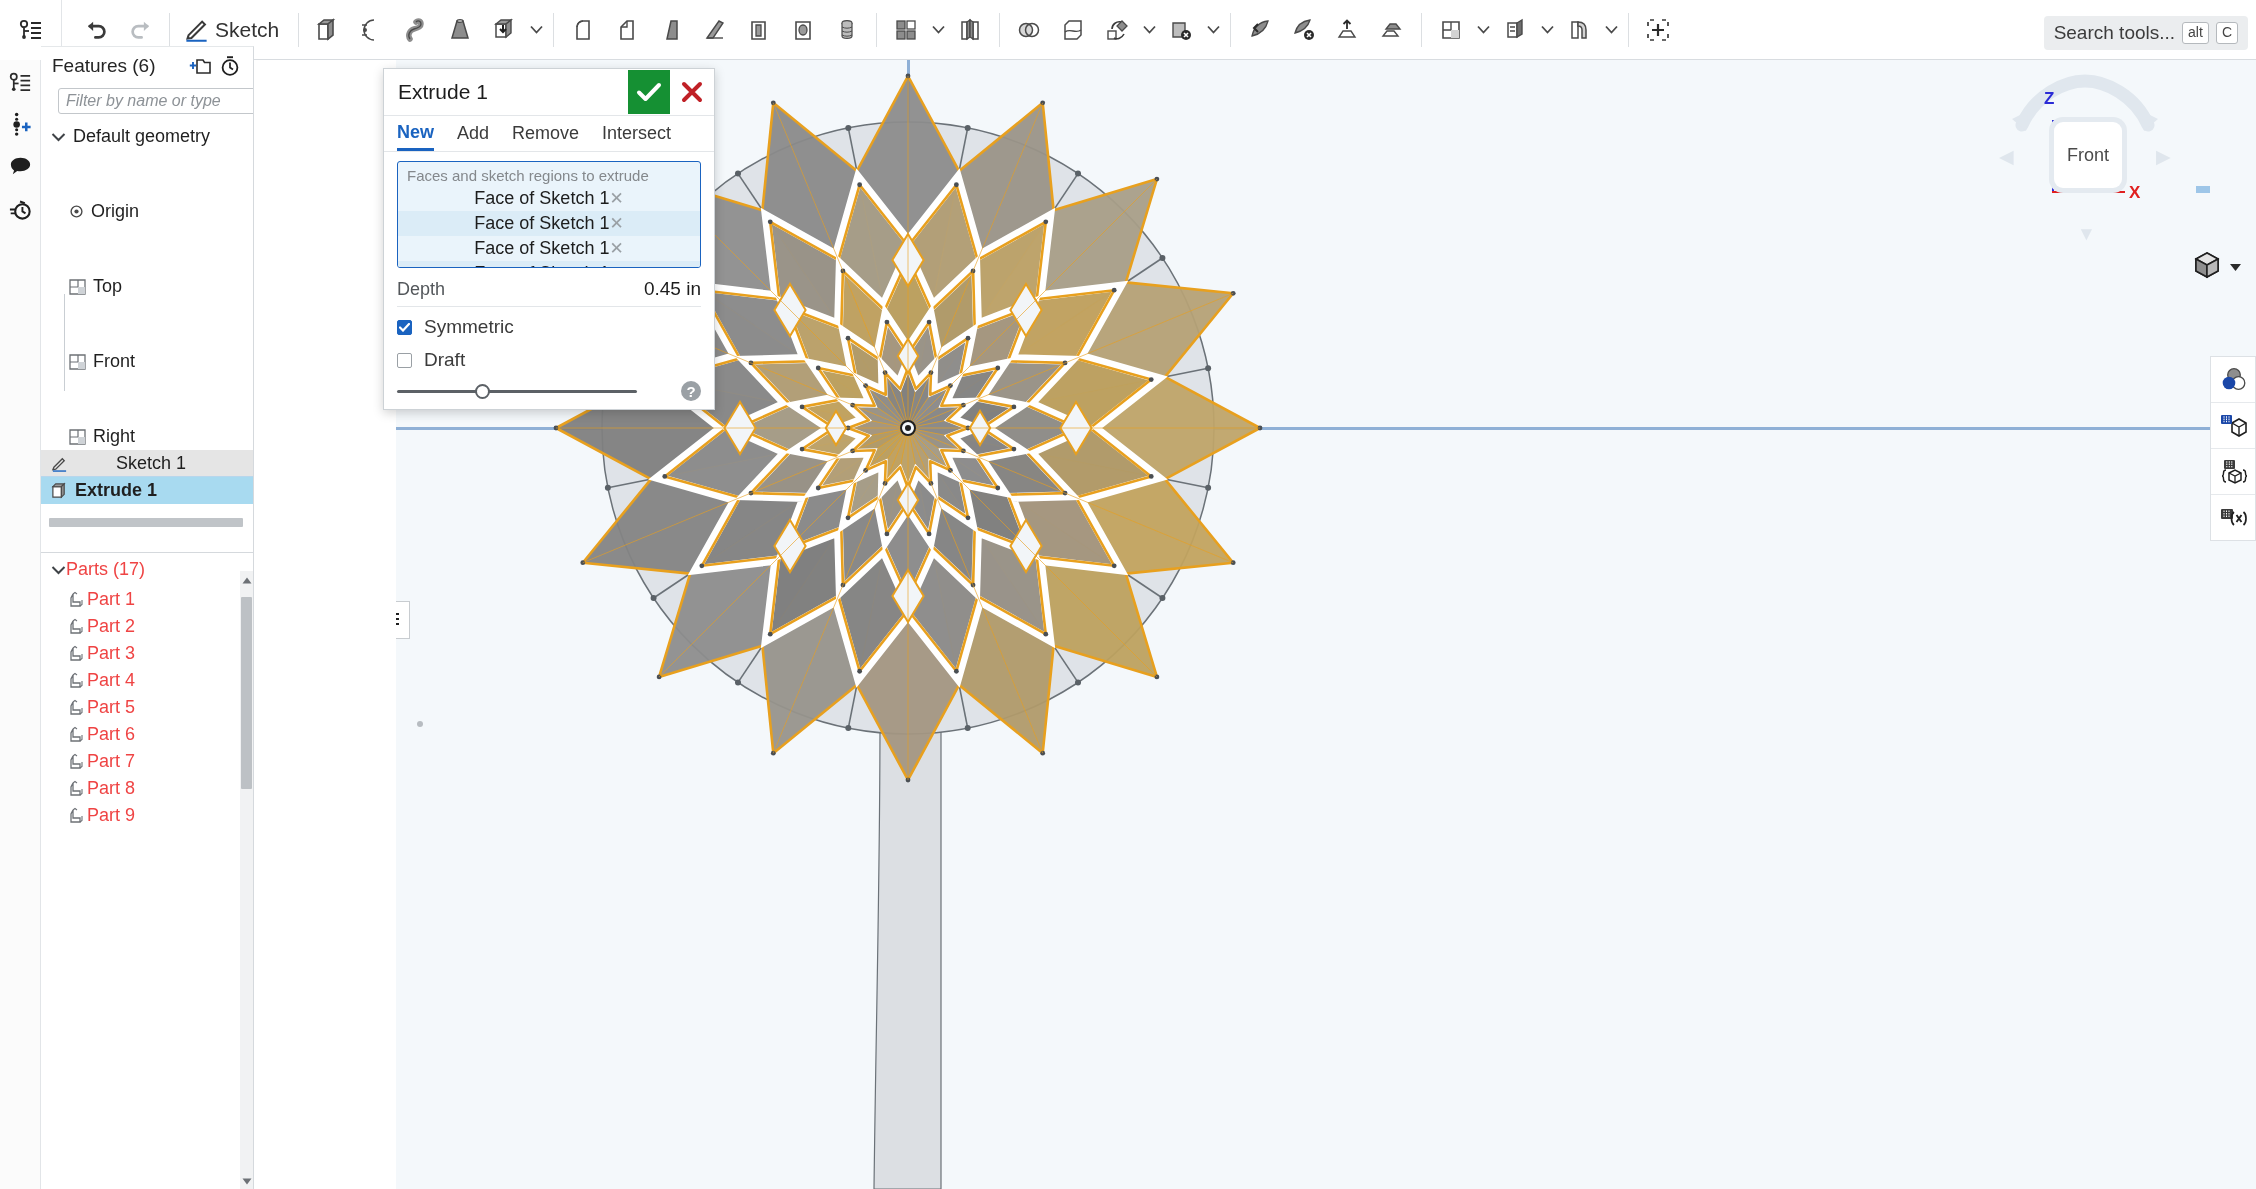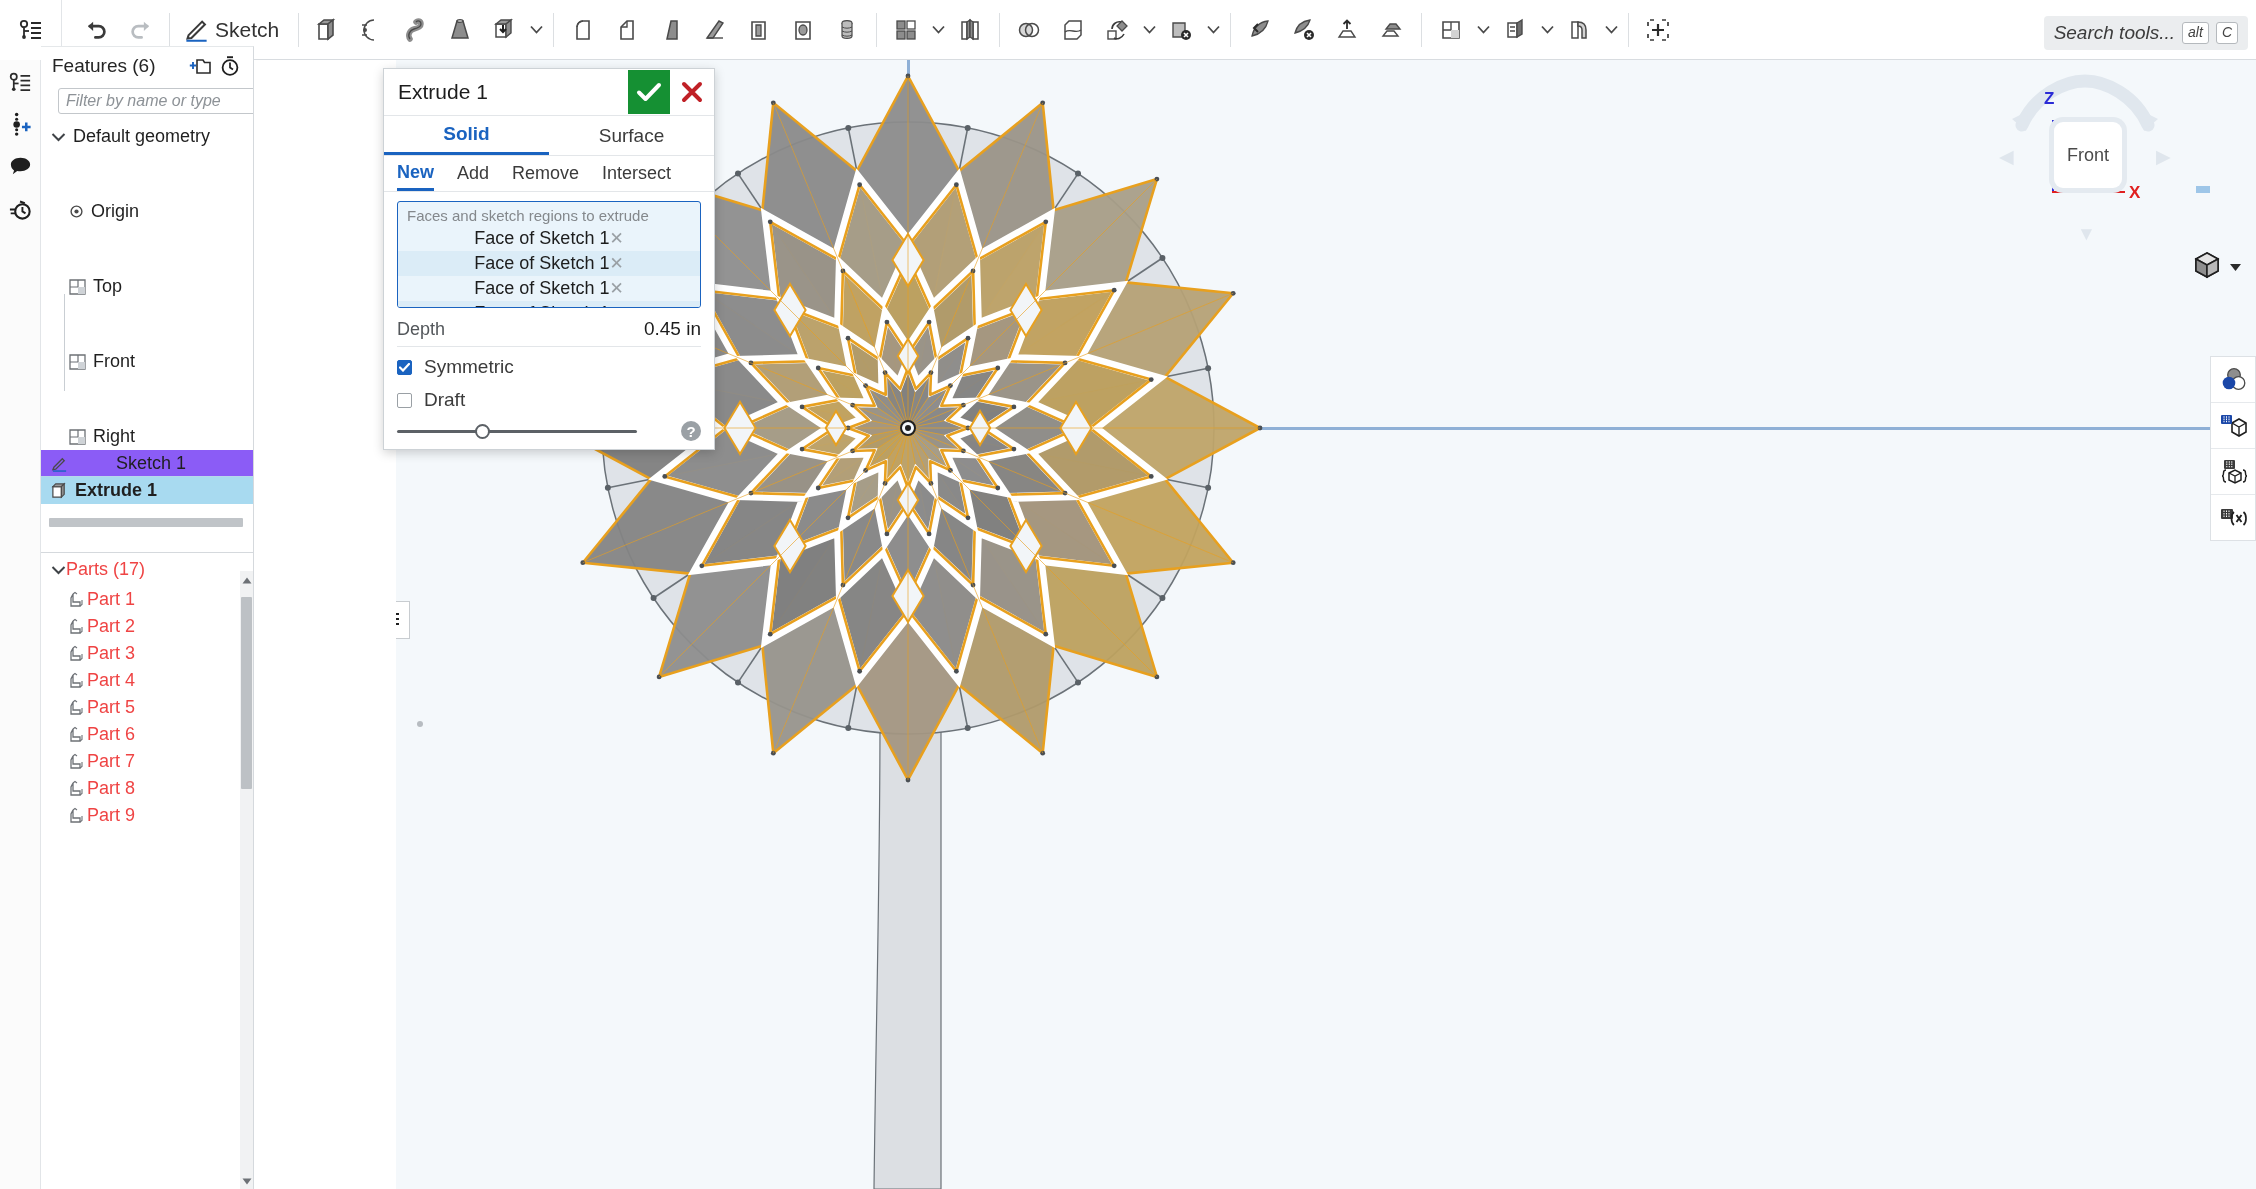--- a/index.html
+++ b/index.html
@@ -26,21 +26,21 @@
   .tb-btn{
     width:44px;height:44px;display:flex;align-items:center;justify-content:center;
     cursor:pointer;border-radius:3px;
   }
   .tb-btn.sketchbtn{width:auto;padding:0 12px 0 6px;gap:5px;}
   .tb-sep{width:1px;height:34px;background:#dcdfe2;margin:0 7px;}
   .tb-caret{width:20px;height:44px;display:flex;align-items:center;justify-content:center;cursor:pointer;}
   .sketch-label{font-size:21px;color:#333;}
   .searchbox{
     position:absolute;right:8px;top:16px;height:34px;background:#ebedef;border-radius:4px;
-    display:flex;align-items:center;padding:0 10px;gap:7px;cursor:pointer;font-style:italic;
+    display:flex;align-items:center;padding:0 10px;gap:7px;cursor:pointer;
   }
   .searchbox .slabel{font-size:19px;color:#3c3c3c;}
   .kbd{
     border:1px solid #b5b9bd;border-radius:3px;background:#fff;
     font-size:14px;color:#444;padding:1px 5px;line-height:1.25;
   }
   
   .chrome-field{position:absolute;top:-8px;height:22px;border:1px solid #ccd0d4;border-radius:5px;background:#fff;}
   .chrome-blue{position:absolute;top:-10px;height:24px;width:98px;border-radius:5px;background:#1d4ea2;}
   .chrome-circ{position:absolute;top:-10px;width:34px;height:22px;border-radius:12px;background:#f2f3f4;}
@@ -70,21 +70,21 @@
     font-family:"Liberation Sans",sans-serif;outline:none;
   }
   .fp-input::placeholder{color:#8d9297;font-style:italic;}
   .tree{padding-top:5px;}
   .tnode{
     display:flex;align-items:center;height:27px;padding-left:10px;box-sizing:border-box;
     font-size:18px;color:#1f1f1f;cursor:pointer;gap:7px;position:relative;
   }
   .tnode .tlabel{white-space:nowrap;}
   .tnode.child{padding-left:28px;margin-top:48px;}
-  .tnode.sel-soft{background:#8b5cf6;border-bottom:1px solid #b8d6ec;gap:48px;}
+  .tnode.sel-soft{background:#e5e5e5;border-bottom:1px solid #b8d6ec;gap:48px;}
   .tnode.sel-hard{background:#a8daf0;font-weight:bold;}
   .tree-rail{position:absolute;left:23px;top:176px;width:1px;height:97px;background:#c9ced3;}
   .sep-bar{margin:14px 10px 0 8px;height:9px;background:#c0c4c8;border-radius:1px;}
 
   
   .ppanel{
     position:absolute;left:41px;top:552px;width:213px;height:637px;
     background:#fff;border-right:1px solid #d5d9dd;border-top:1px solid #d5d9dd;
     box-sizing:border-box;overflow:hidden;
   }
@@ -1034,28 +1034,20 @@
             <path d="M3 11.5 9.5 18 23 4" fill="none" stroke="#fff" stroke-width="4" stroke-linecap="round" stroke-linejoin="round"></path>
           </svg>
       </div>
       <div class="dlg-x">
         <svg width="24" height="24" viewBox="0 0 24 24">
             <path d="M4 4 20 20M20 4 4 20" stroke="#c02026" stroke-width="4" stroke-linecap="round"></path>
           </svg>
       </div>
     </div>
 
-    <div class="dlg-tabs">
-      <div class="dlg-tab active">
-        <span>Solid</span>
-      </div>
-      <div class="dlg-tab">
-        <span>Surface</span>
-      </div>
-    </div>
 
     <div class="dlg-sub">
       <div class="dlg-stab active">
           <span>New</span>
         </div>
       <div class="dlg-stab">
           <span>Add</span>
         </div>
       <div class="dlg-stab">
           <span>Remove</span>

